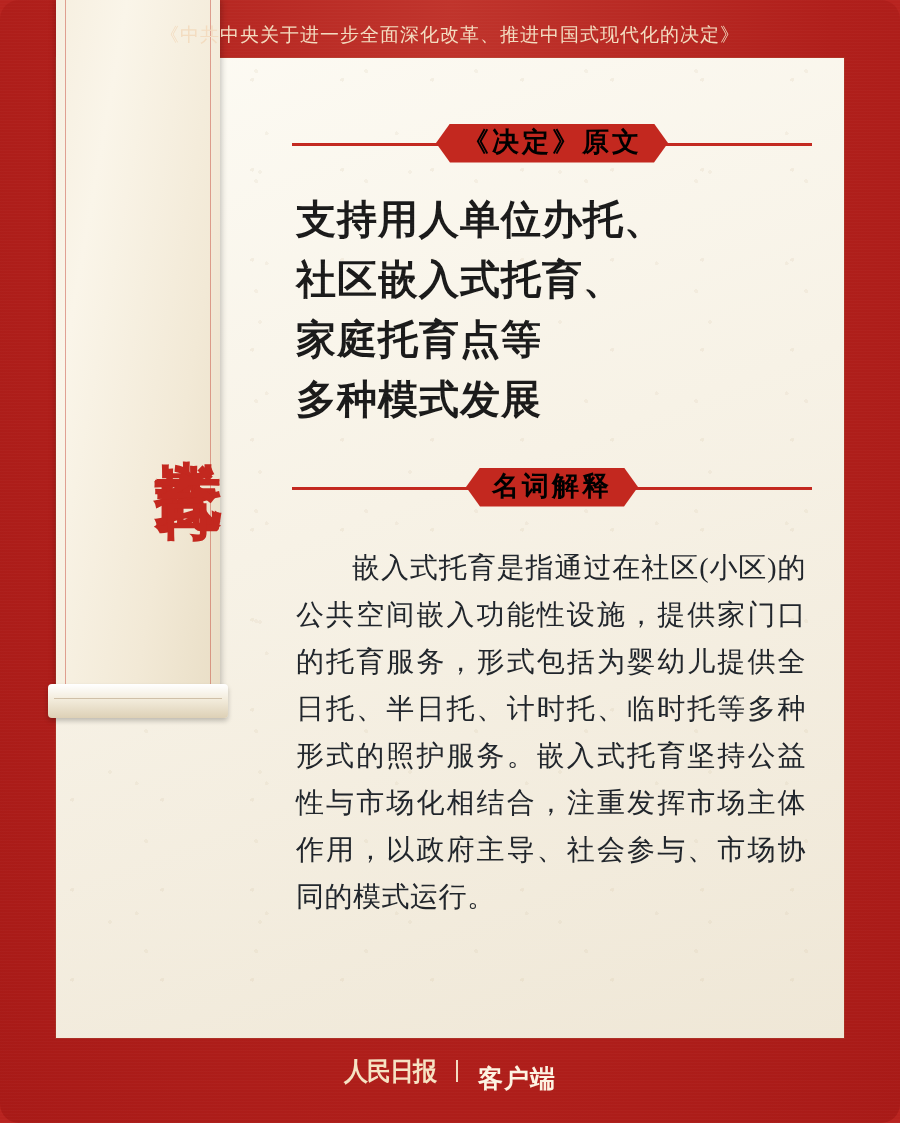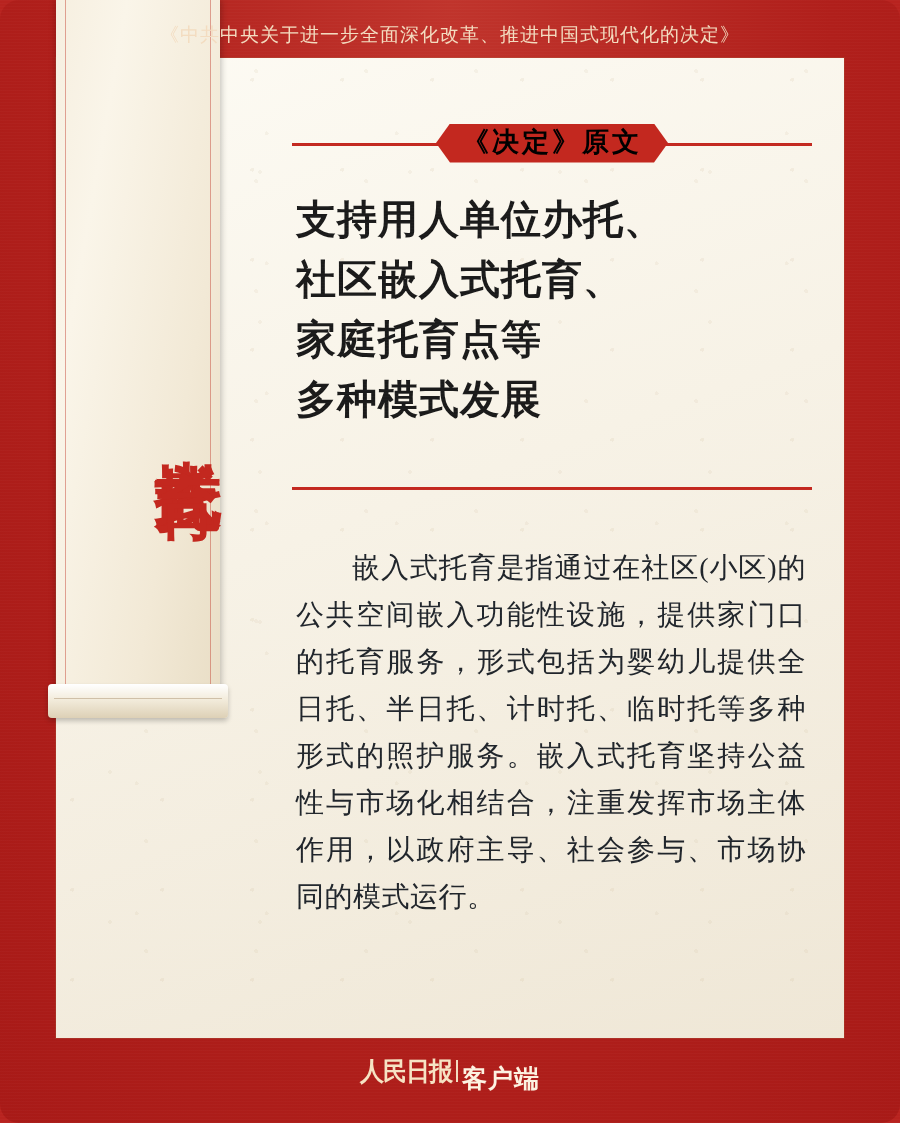--- a/index.html
+++ b/index.html
@@ -212,21 +212,21 @@
 
   
   .footer {
     position: absolute;
     left: 0;
     bottom: 28px;
     width: 900px;
     display: flex;
     align-items: center;
     justify-content: center;
-    gap: 4px;
+    gap: 20px;
     z-index: 12;
   }
   .footer .rmrb {
     display: inline-block;
     color: #f6e3c4;
     font-size: 24px;
     font-weight: bold;
     letter-spacing: -1px;
     font-family: "Liberation Serif", "DejaVu Serif", serif;
     transform: scaleY(1.08);
@@ -272,20 +272,21 @@
 
     <div class="quote">
       <div>支持用人单位办托、</div>
       <div>社区嵌入式托育、</div>
       <div>家庭托育点等</div>
       <div>多种模式发展</div>
     </div>
 
     <div class="banner">
       <div class="rule"></div>
+      <div class="plaque">名词解释</div>
     </div>
 
     <div class="explain">嵌入式托育是指通过在社区(小区)的公共空间嵌入功能性设施，提供家门口的托育服务，形式包括为婴幼儿提供全日托、半日托、计时托、临时托等多种形式的照护服务。嵌入式托育坚持公益性与市场化相结合，注重发挥市场主体作用，以政府主导、社会参与、市场协同的模式运行。</div>
 
   </div>
 
   <div class="footer">
     <span class="rmrb">人民日报</span>
     <span class="divider"></span>
     <span class="client">客户端</span>

